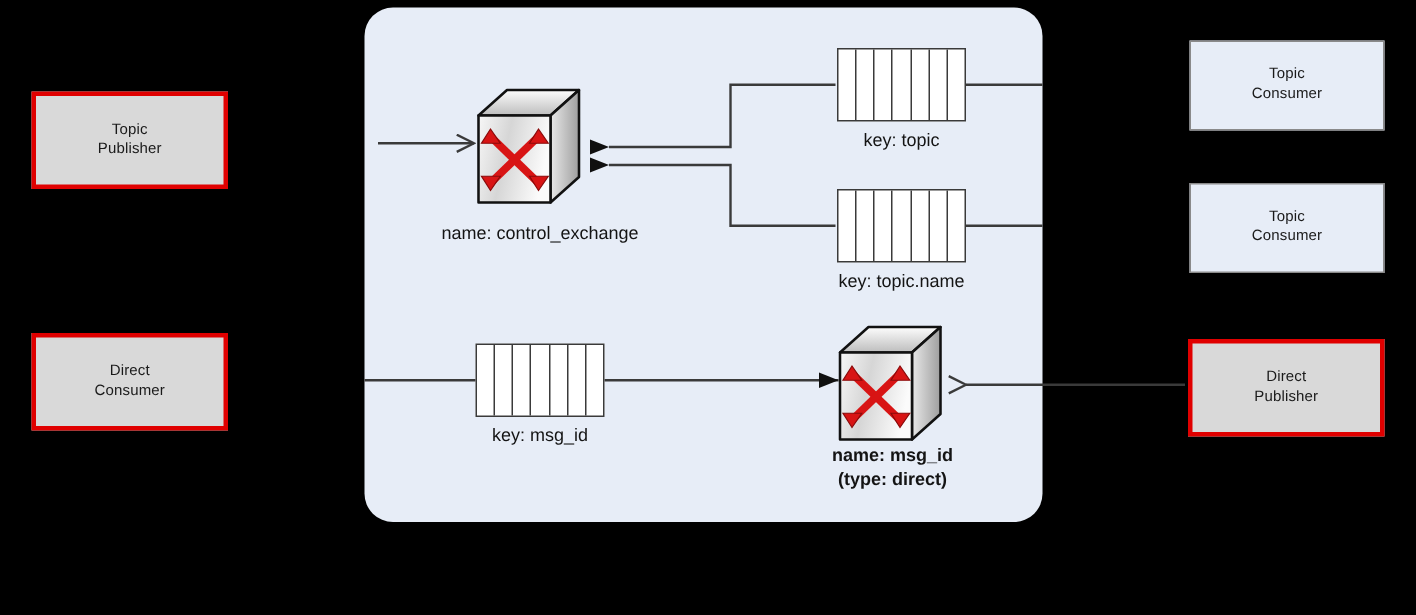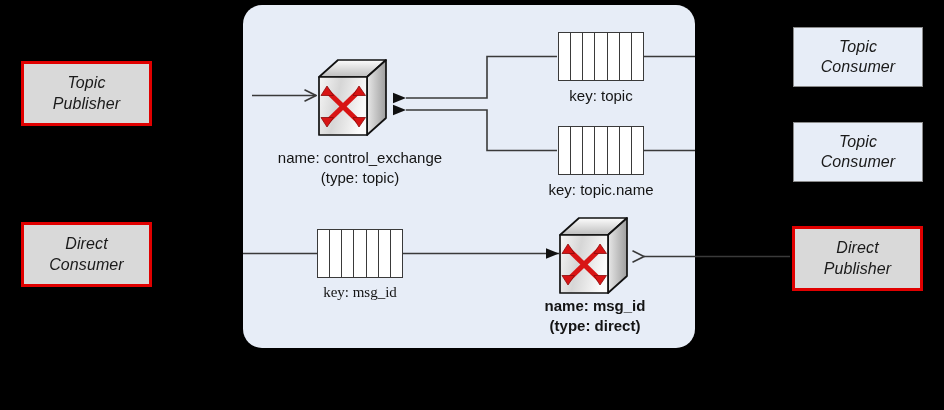--- a/index.html
+++ b/index.html
@@ -24,24 +24,23 @@
   }
   
   .endpoint {
     position: absolute;
     box-sizing: border-box;
     display: flex;
     align-items: center;
     justify-content: center;
     text-align: center;
     line-height: 1.28;
-    font-size: 16px;
+    font-size: 10px;
     color: #1a1a1a;
     letter-spacing: 0.1px;
-    font-style: italic;
   }
   .endpoint.red {
     background: #d9d9d9;
     border: 3px solid #e00000;
   }
   .endpoint.plain {
     background: #e7edf7;
     border: 1px solid #8a8a8a;
   }
   .endpoint span { display: block; }
@@ -66,21 +65,21 @@
   .queue i {
     flex: 1 1 0;
     border-right: 1.5px solid #3a3a3a;
     display: block;
   }
   .queue i:last-child { border-right: none; }
   
   .caption {
     position: absolute;
     text-align: center;
-    font-size: 15px;
+    font-size: 12px;
     color: #141414;
     line-height: 1.3;
     white-space: nowrap;
   }
   .caption span { display: block; }
   
   .exchange {
     position: absolute;
   }
 </style>
@@ -172,21 +171,20 @@
         <polygon points="13,28 19.5,37.5 7,37.5"></polygon>
         <polygon points="45,28 51.5,37.5 39,37.5"></polygon>
         <polygon points="13,69 19.5,59.5 7,59.5"></polygon>
         <polygon points="45,69 51.5,59.5 39,59.5"></polygon>
       </g>
     </svg>
   </div>
 
   <div class="caption" style="left:265px; top:148px; width:190px;">
     <span>name: control_exchange</span>
-    <span>(type: topic)</span>
   </div>
 
   <div class="exchange" style="left:555px; top:216px; width:78px; height:84px;">
     <svg width="78" height="84" viewBox="0 0 78 84" xmlns="http://www.w3.org/2000/svg">
       <polygon points="5,19 24,2 72,2 53,19" fill="url(#gx2)" stroke="#111" stroke-width="1.7" stroke-linejoin="round"></polygon>
       <polygon points="53,19 72,2 72,60 53,77" fill="url(#gx3)" stroke="#111" stroke-width="1.7" stroke-linejoin="round"></polygon>
       <rect x="5" y="19" width="48" height="58" fill="url(#gx1)" stroke="#111" stroke-width="1.7" stroke-linejoin="round"></rect>
       <g stroke="#d81414" stroke-width="5.2" fill="none" stroke-linecap="butt">
         <path d="M13,33 L45,64"></path>
         <path d="M45,33 L13,64"></path>
@@ -229,21 +227,21 @@
 
   <div class="queue" style="left:317px; top:229px; width:86px; height:49px;">
     <i></i>
       <i></i>
       <i></i>
       <i></i>
       <i></i>
       <i></i>
       <i></i>
   </div>
-  <div class="caption" style="left:302px; top:283px; width:116px;font-family:Liberation Serif, serif;">key: msg_id</div>
+  <div class="caption" style="left:302px; top:283px; width:116px;">key: msg_id</div>
 
   <div class="endpoint red" style="left:21px; top:61px; width:131px; height:65px;">
     <div>
       <span>Topic</span>
       <span>Publisher</span>
     </div>
   </div>
 
   <div class="endpoint red" style="left:21px; top:222px; width:131px; height:65px;">
     <div>

